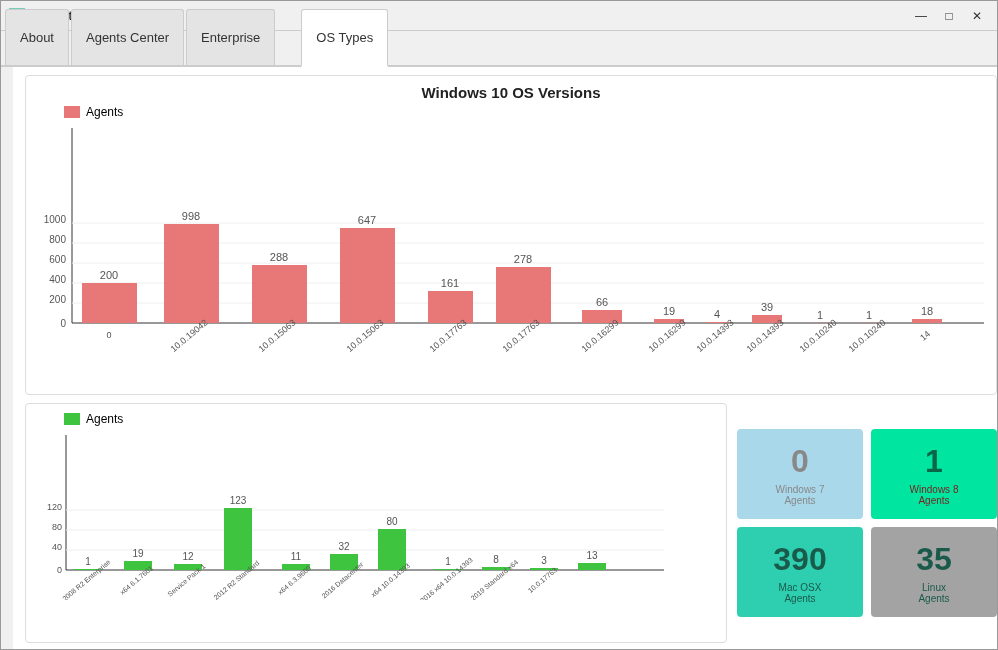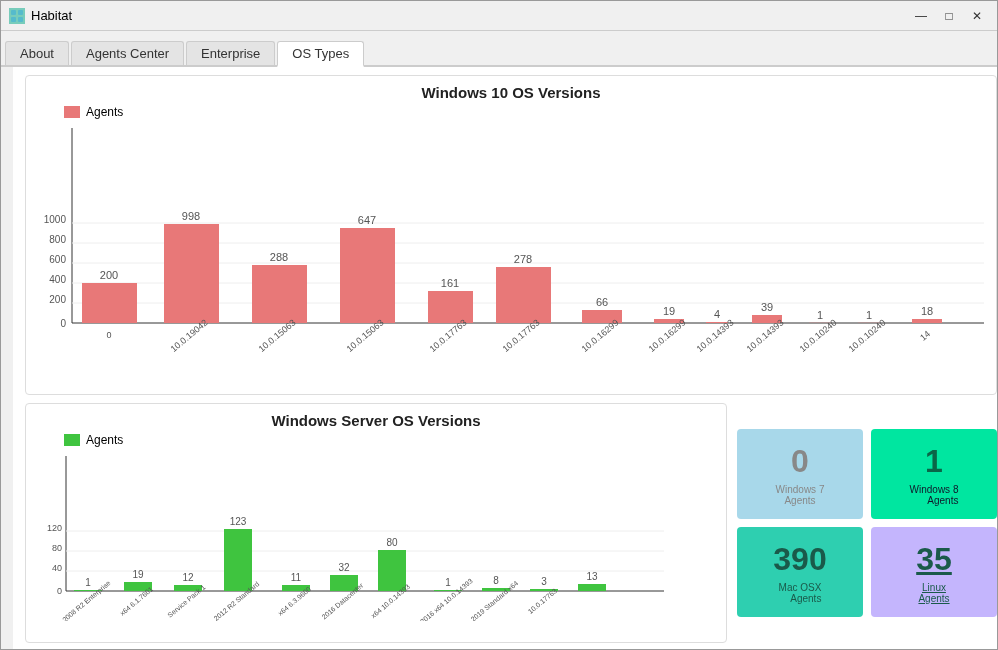--- a/index.html
+++ b/index.html
@@ -51,35 +51,36 @@
 
     .tab-bar {
       display: flex;
       align-items: flex-end;
       background: #f0f0f0;
       padding: 4px 4px 0 4px;
       border-bottom: 2px solid #ccc;
       height: 36px;
     }
     .tab {
-      padding: 4px 14px;
+      padding: 20px 14px;
       font-size: 13px;
       border: 1px solid #ccc;
       border-bottom: none;
       background: #e4e4e4;
       cursor: pointer;
       margin-right: 2px;
       border-radius: 3px 3px 0 0;
       color: #333;
     }
     .tab.active {
       background: white;
       border-bottom: 2px solid white;
       margin-bottom: -2px;
       font-weight: 500;
+      margin-left: 24px;
     }
 
     .content {
       background: white;
       width: 100%;
       height: calc(650px - 66px);
       display: flex;
       flex-direction: column;
       padding: 8px 12px;
       margin-left: 12px;
@@ -152,21 +153,21 @@
     }
     .stat-box .stat-label {
       font-size: 10px;
       text-align: center;
       margin-top: 4px;
     }
 
     .box-blue-light { background: #a8d8ea; color: #666; }
     .box-green-bright { background: #00e6a0; color: #1a7a5e; }
     .box-teal { background: #2ecfb0; color: #1a5a4a; }
-    .box-teal2 { background: #c4b5fd; color: #1a5a4a; text-decoration: underline; }
+    .box-teal2 { background: #a3a3a3; color: #1a5a4a; }
 
     
     svg { display: block; }
   </style>
 </head>
 <body>
 
 <div class="title-bar">
   <div class="title-bar-left">
     <span class="title-bar-icon" style="width:16px;height:16px;">
@@ -270,21 +271,20 @@
 
       <rect x="878" y="196" width="30" height="4" fill="#e87878"></rect>
       <text x="893" y="192" text-anchor="middle" font-size="11" fill="#555">18</text>
       <text x="893" y="215" text-anchor="middle" font-size="9" fill="#555" transform="rotate(-40, 893, 215)">14</text>
     </svg>
   </div>
 
   <div class="bottom-section">
 
     <div class="server-chart-container">
-      <div class="chart-title">Windows Server OS Versions</div>
       <div class="legend">
         <span class="legend-box" style="background:#3fc43f;"></span>
         <span>Agents</span>
       </div>
       <svg width="640" height="170" viewBox="0 0 640 170">
 
         <line x1="32" y1="5" x2="32" y2="140" stroke="#333" stroke-width="1"></line>
 
         <line x1="32" y1="140" x2="630" y2="140" stroke="#333" stroke-width="1"></line>
 
@@ -343,25 +343,25 @@
       </svg>
     </div>
 
     <div class="side-boxes">
       <div class="stat-box box-blue-light">
         <span class="stat-number" style="color:#888;">0</span>
         <span class="stat-label" style="color:#888;">Windows 7<br>Agents</span>
       </div>
       <div class="stat-box box-green-bright">
         <span class="stat-number" style="color:#0a6648;">1</span>
-        <span class="stat-label" style="color:#0f172a;text-align:right;">Windows 8<br>Agents</span>
+        <span class="stat-label" style="color:#7f1d1d;">Windows 8<br>Agents</span>
       </div>
       <div class="stat-box box-teal">
         <span class="stat-number" style="color:#1a5a4a;">390</span>
-        <span class="stat-label" style="color:#1a5a4a;text-align:right;">Mac OSX<br>Agents</span>
+        <span class="stat-label" style="color:#1a5a4a;">Mac OSX<br>Agents</span>
       </div>
       <div class="stat-box box-teal2">
         <span class="stat-number" style="color:#1a5a4a;">35</span>
         <span class="stat-label" style="color:#1a5a4a;">Linux<br>Agents</span>
       </div>
     </div>
 
   </div>
 </div>
 

